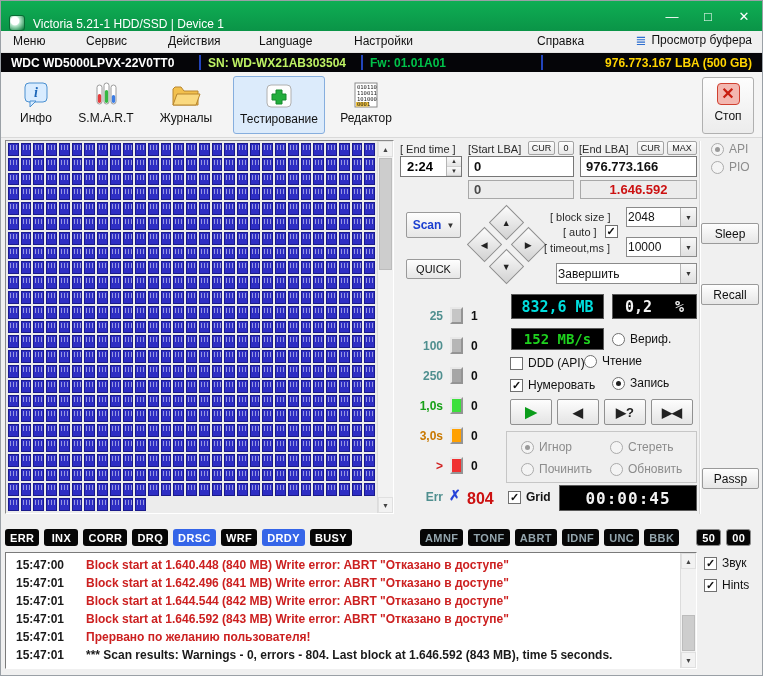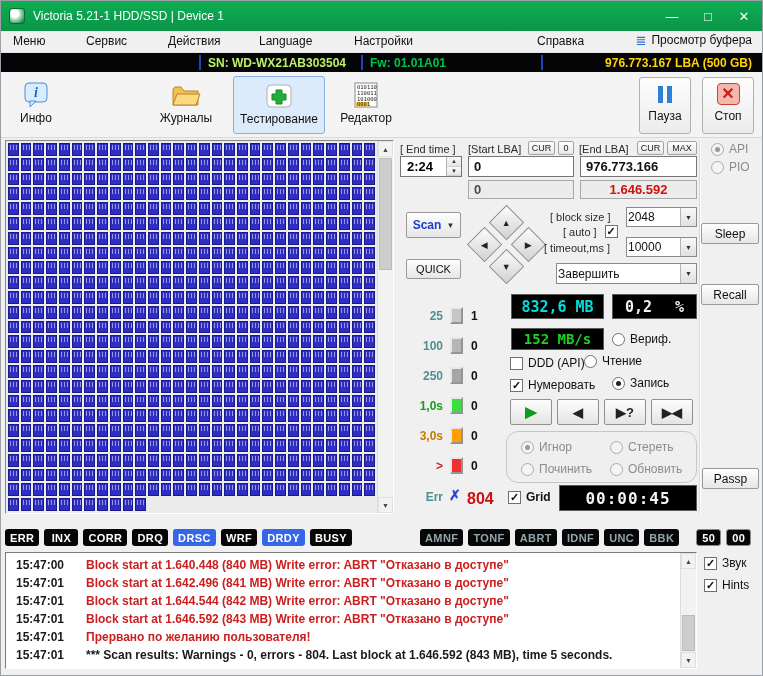--- a/index.html
+++ b/index.html
@@ -2,21 +2,21 @@
 <html><head>
 <meta charset="utf-8">
 <style>
   * { box-sizing: border-box; margin: 0; padding: 0; }
   body { font-family: "Liberation Sans", sans-serif; background: #ffffff; }
   #app { position: relative; width: 763px; height: 676px; background: #f0f0f0;
          border: 1px solid #9aa0a6; overflow: hidden; font-family: "Liberation Sans", sans-serif; }
 
   
   .titlebar { position: absolute; left: 0; top: 0; width: 100%; height: 30px;
-              background: linear-gradient(#0fae54,#0a9447); display: flex; align-items: center; }
+              background: linear-gradient(#0fae54,#0a9447); display: flex; align-items: flex-end; }
   .app-icon { width: 16px; height: 16px; margin: 0 8px; border-radius: 3px;
               background: radial-gradient(circle at 35% 35%, #ffffff 0 4px, #b9e8cd 5px, #0c7e3d 12px);
               border: 1px solid #086b34; }
   .title { color: #ffffff; font-size: 12px; }
   .winbtns { margin-left: auto; display: flex; height: 100%; }
   .win-btn { width: 36px; height: 100%; display: flex; align-items: center; justify-content: center;
              color: #ffffff; font-size: 13px; }
 
   
   .menubar { position: absolute; left: 0; top: 30px; width: 100%; height: 22px; background: #f0f0f0;
@@ -159,21 +159,21 @@
   .c-ddd { left: 509px; top: 355px; }
   .c-num { left: 509px; top: 377px; }
 
   .transport { position: absolute; left: 509px; top: 398px; display: flex; gap: 5px; }
   .tbtn { width: 42px; height: 26px; background: linear-gradient(#fdfdfd,#e4e4e4); border: 1px solid #909090;
           border-radius: 2px; display: flex; align-items: center; justify-content: center; font-size: 13px;
           color: #222; font-weight: bold; }
   .tbtn.play { color: #0a9c1a; font-size: 15px; }
 
   .grp-repair { position: absolute; left: 505px; top: 430px; width: 191px; height: 52px;
-                border: 1px solid #c6c6c6; border-radius: 12px; background: #efefef; }
+                border: 1px solid #c6c6c6; border-radius: 0; background: #efefef; }
   .r-ignore { left: 14px; top: 8px; }  .r-erase { left: 103px; top: 8px; }
   .r-repair { left: 14px; top: 30px; } .r-refresh { left: 103px; top: 30px; }
 
   .row-grid { left: 507px; top: 489px; font-weight: bold; }
   .lcd-timer { left: 558px; top: 484px; width: 138px; height: 26px; }
 
   
   .counters { position: absolute; left: 400px; top: 306px; width: 110px; height: 185px; }
   .cnt-row { position: absolute; left: 0; width: 100%; height: 20px; }
   .cnt-label { position: absolute; left: 0; top: 2px; width: 42px; text-align: right; font-size: 12px; font-weight: bold; }
@@ -239,38 +239,52 @@
     </div>
   <div class="menu-item m0">Меню</div>
       <div class="menu-item m1">Сервис</div>
       <div class="menu-item m2">Действия</div>
       <div class="menu-item m3">Language</div>
       <div class="menu-item m4">Настройки</div>
       <div class="menu-item m5">Справка</div>
     </div>
 
   <div class="devicebar">
+    <span class="dev-model">WDC WD5000LPVX-22V0TT0</span>
     <span class="dev-serial">SN: WD-WX21AB303504</span>
     <span class="dev-fw">Fw: 01.01A01</span>
     <span class="dev-cap">976.773.167 LBA (500 GB)</span>
     <i class="vsep s1"></i>
     <i class="vsep s2"></i>
     <i class="vsep s3"></i>
   </div>
 
   <div class="toolbarbar">
     <div class="tool t0">
       <span class="ic">
         <svg width="28" height="28" viewBox="0 0 28 28">
           <rect x="3" y="2" width="22" height="19" rx="4" fill="#d9ecff" stroke="#4a8fd0"></rect>
           <polygon points="8,20 8,26 14,20" fill="#d9ecff" stroke="#4a8fd0"></polygon>
           <text x="14" y="16" font-size="14" font-style="italic" font-weight="bold" fill="#1c66b8" text-anchor="middle" font-family="'Liberation Serif', serif">i</text>
         </svg>
       </span>
       <span>Инфо</span>
+    </div>
+    <div class="tool t1">
+      <span class="ic">
+        <svg width="28" height="28" viewBox="0 0 28 28">
+          <rect x="5" y="4" width="5" height="19" rx="2.5" fill="#ffffff" stroke="#9a9a9a"></rect>
+          <rect x="5.8" y="13" width="3.4" height="9" rx="1.7" fill="#e43c3c"></rect>
+          <rect x="12" y="2" width="5" height="21" rx="2.5" fill="#ffffff" stroke="#9a9a9a"></rect>
+          <rect x="12.8" y="9" width="3.4" height="13" rx="1.7" fill="#35b842"></rect>
+          <rect x="19" y="4" width="5" height="19" rx="2.5" fill="#ffffff" stroke="#9a9a9a"></rect>
+          <rect x="19.8" y="14" width="3.4" height="8" rx="1.7" fill="#3c7de4"></rect>
+        </svg>
+      </span>
+      <span>S.M.A.R.T</span>
     </div>
     <div class="tool t2">
       <span class="ic">
         <svg width="30" height="28" viewBox="0 0 30 28">
           <path d="M2 8 L2 24 L27 24 L27 10 L13 10 L10 6 L4 6 Z" fill="#f2c04e" stroke="#b8862e"></path>
           <path d="M2 24 L6 13 L29 13 L25 24 Z" fill="#fad97f" stroke="#b8862e"></path>
         </svg>
       </span>
       <span>Журналы</span>
     </div>
@@ -288,27 +302,20 @@
         <svg width="30" height="28" viewBox="0 0 30 28">
           <rect x="4" y="2" width="22" height="24" fill="#ffffff" stroke="#8a8a8a"></rect>
           <text x="6" y="8" font-size="5.5" fill="#222" font-family="'DejaVu Sans Mono', monospace">010110</text>
           <text x="6" y="14" font-size="5.5" fill="#222" font-family="'DejaVu Sans Mono', monospace">110011</text>
           <text x="6" y="20" font-size="5.5" fill="#222" font-family="'DejaVu Sans Mono', monospace">101000</text>
           <rect x="5" y="21" width="13" height="4.5" fill="#f6c63c"></rect>
           <text x="6" y="25.4" font-size="5.5" fill="#222" font-family="'DejaVu Sans Mono', monospace">0001</text>
         </svg>
       </span>
       <span>Редактор</span>
-    </div>
-    <div class="toolbtn pause">
-      <span class="pause-ic">
-          <i></i>
-          <i></i>
-        </span>
-      <span>Пауза</span>
     </div>
     <div class="toolbtn stop">
       <span class="stop-ic">✕</span>
       <span>Стоп</span>
     </div>
   </div>
 
   <div class="scanpanel">
     <div class="grid-blocks">
         <div class="blk"></div>

